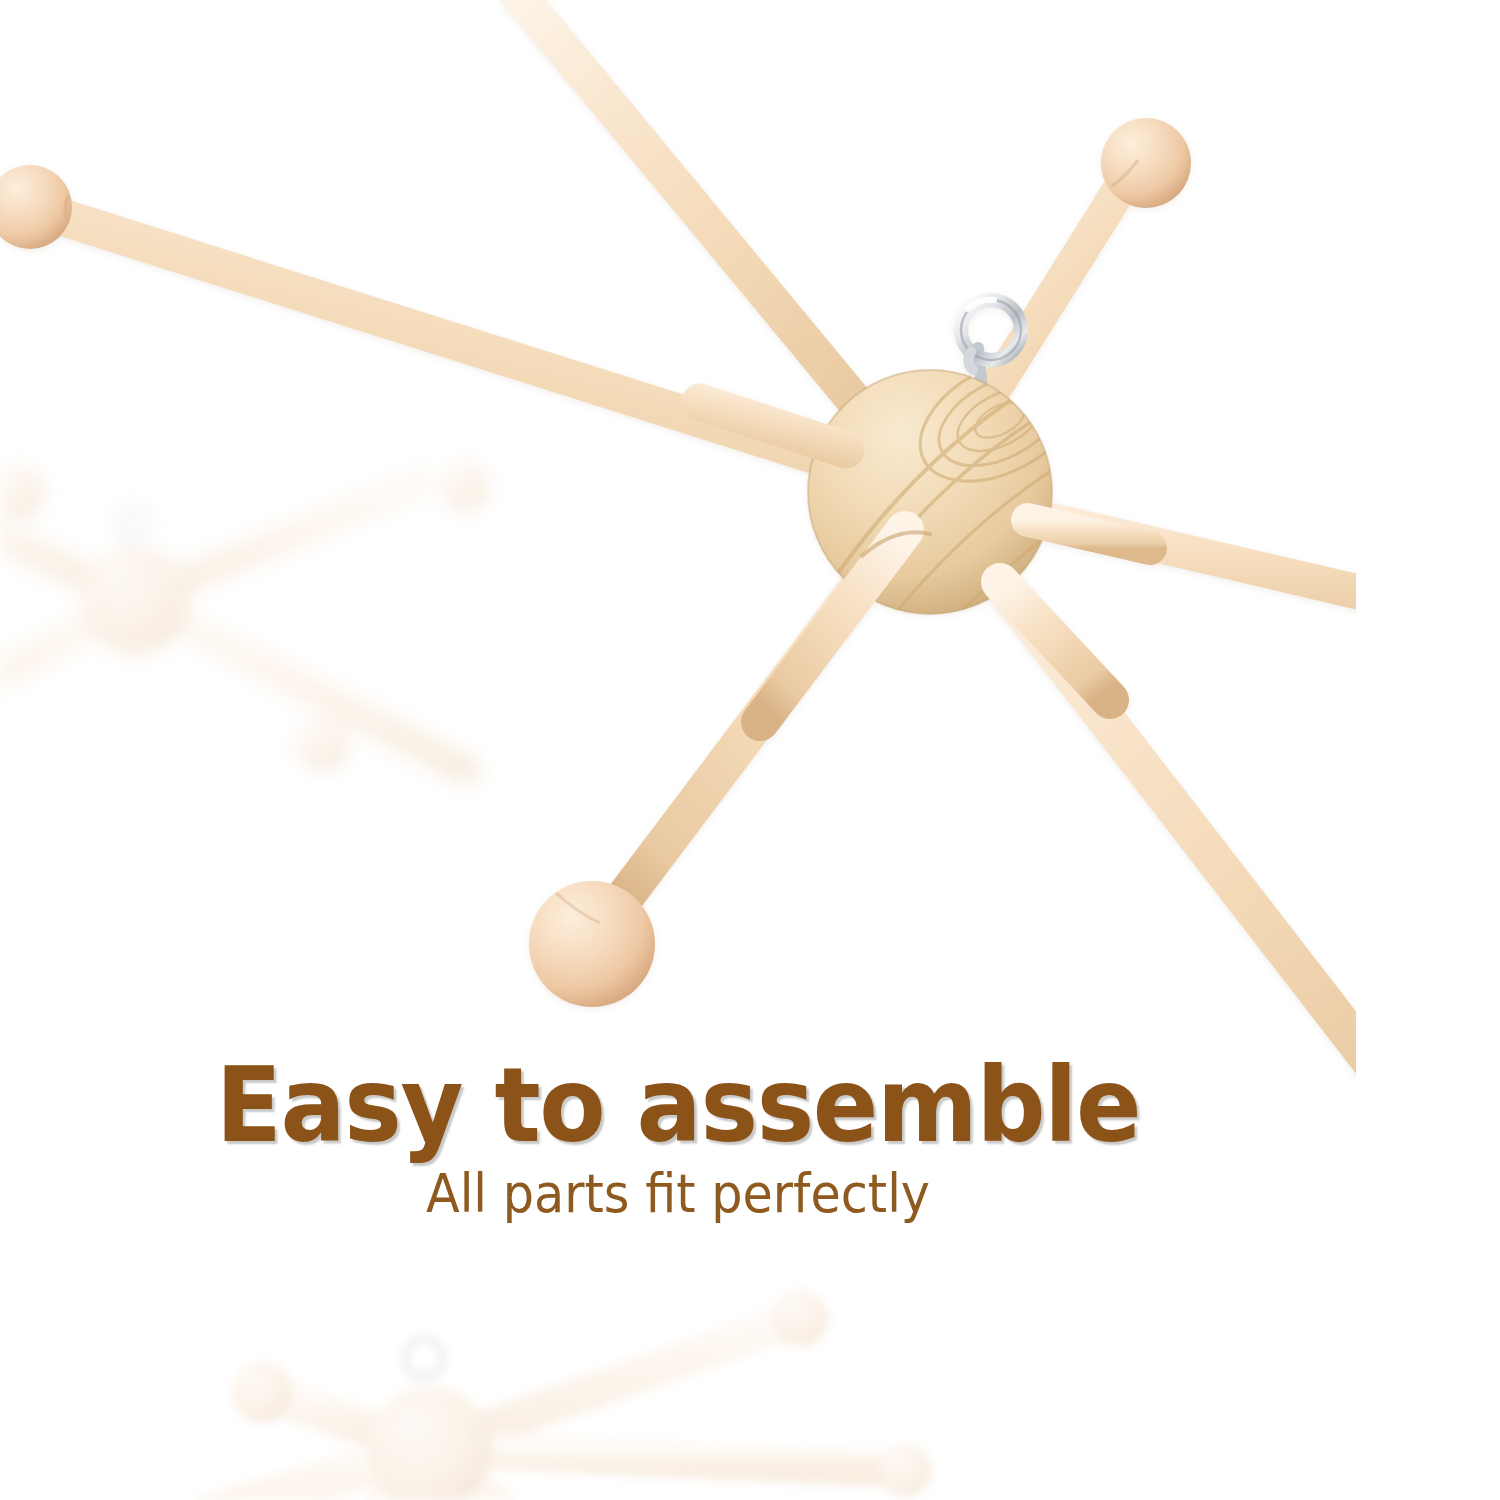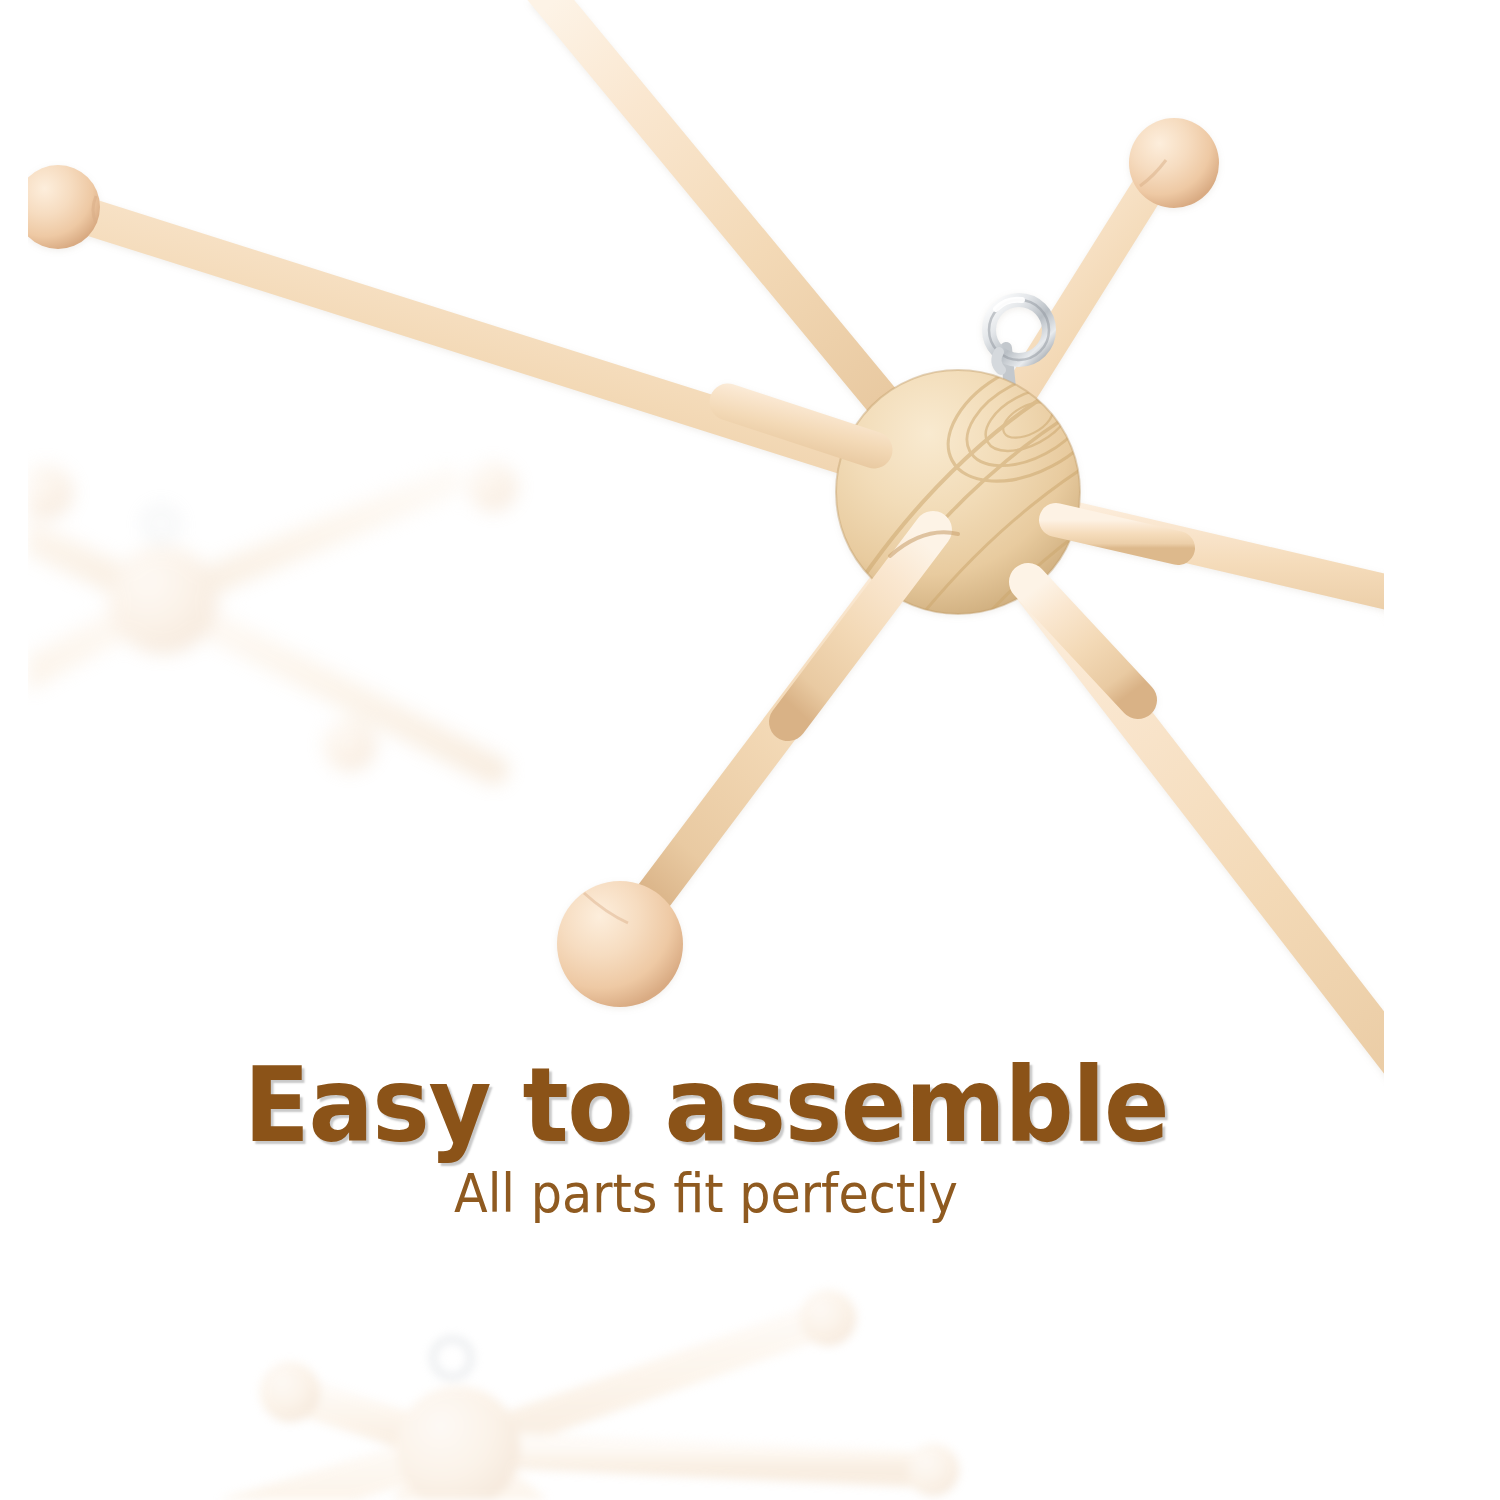--- a/index.html
+++ b/index.html
@@ -7,21 +7,20 @@
     padding: 0;
     background: #ffffff;
   }
   #stage {
     position: relative;
     width: 1356px;
     height: 1500px;
     background: #ffffff;
     overflow: hidden;
     font-family: "Liberation Sans", sans-serif;
-    margin-left: 28px;
   }
 
   
   .art-layer {
     position: absolute;
     inset: 0;
     width: 1500px;
     height: 1500px;
   }
   #ghost-mobile-left {

